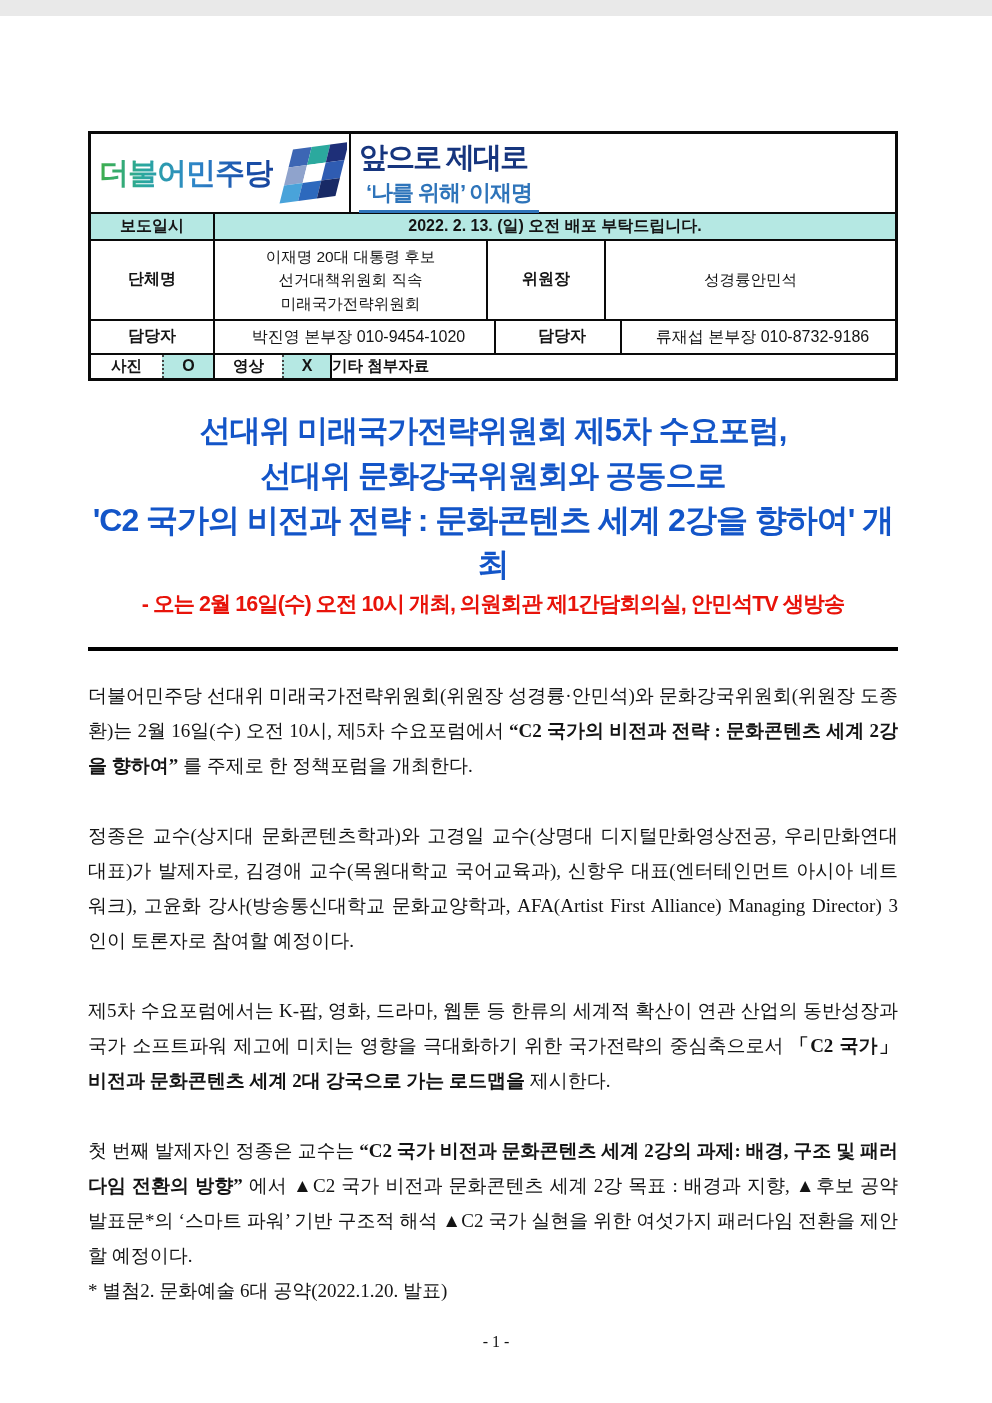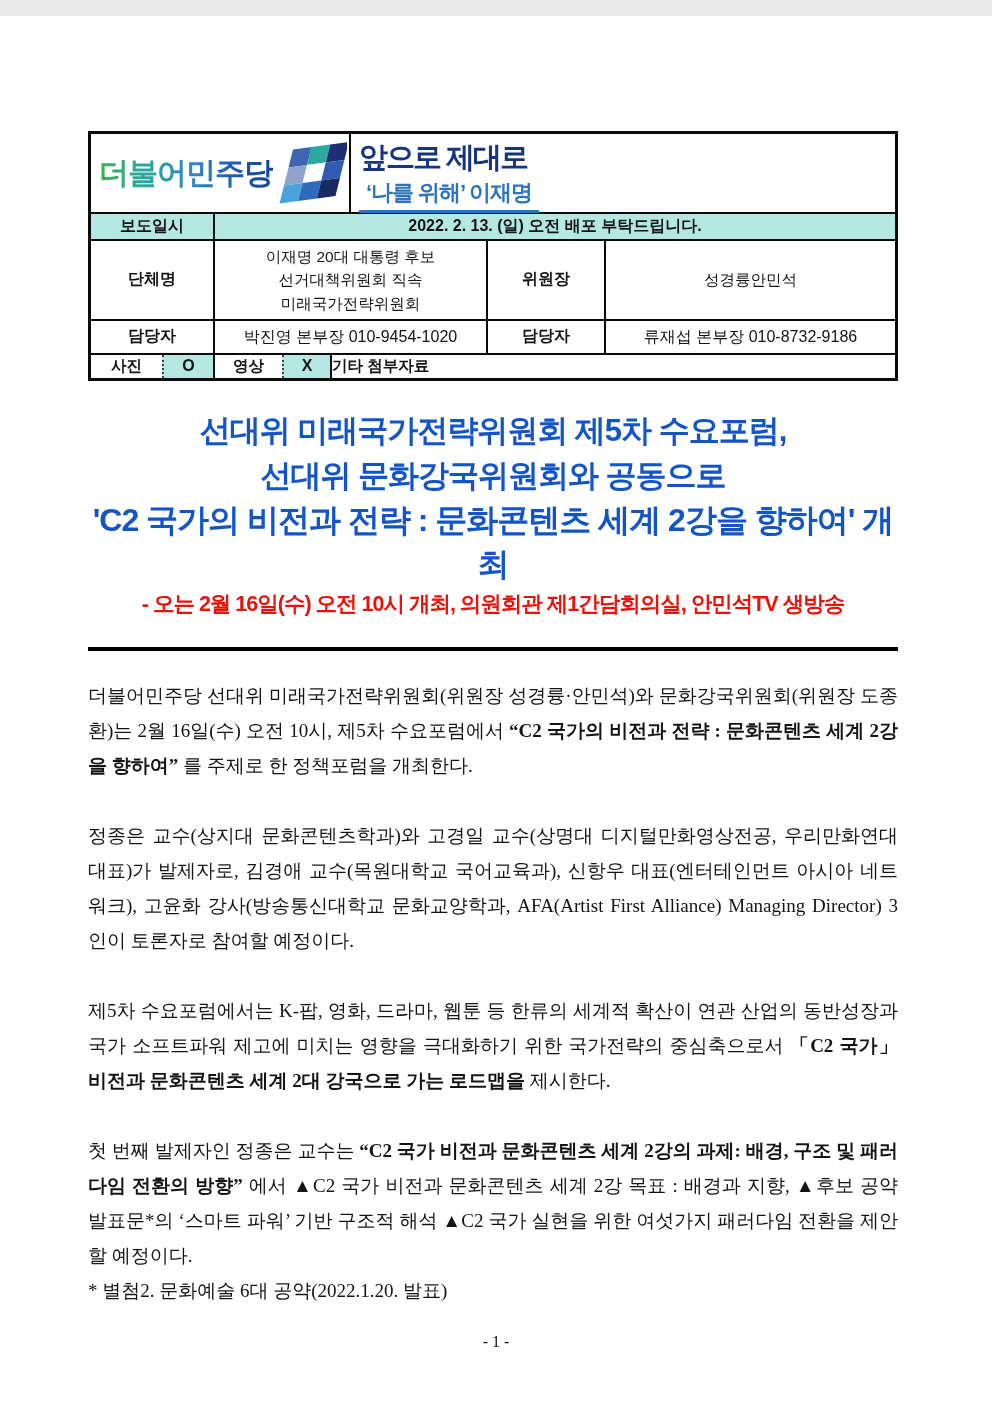--- a/index.html
+++ b/index.html
@@ -59,21 +59,21 @@
 
   .release-row { min-height: 27px; background: #b5e8e3; }
   .label-cell { flex: 0 0 124px; font-size: 16px; font-weight: 700; border-right: 2px solid #0a0a0a; padding: 2px; }
   .wide-value { flex: 1 1 auto; font-size: 16px; font-weight: 700; padding: 2px; }
 
   .org-row { min-height: 78px; }
   .val2-cell { flex: 0 0 273px; border-right: 2px solid #0a0a0a; font-size: 15.5px; line-height: 1.5; flex-direction: column; padding: 4px; }
   .label2-cell { flex: 0 0 118px; font-size: 16px; font-weight: 700; border-right: 2px solid #0a0a0a; padding: 2px; }
   .val3-cell { flex: 1 1 auto; font-size: 15.5px; line-height: 1.5; flex-direction: row; padding: 4px; }
 
-  .contact-row { min-height: 29px; }
+  .contact-row { min-height: 29px; gap: 8px; }
   .contact-row .val2-cell, .contact-row .val3-cell { flex-direction: row; font-size: 16px; }
 
   .attach-row { min-height: 24px; }
   .attach-label { flex: 0 0 71px; font-size: 15.5px; font-weight: 700; padding: 1px; }
   .attach-mark { flex: 0 0 51px; background: #b5e8e3; font-size: 16px; font-weight: 700; border-left: 2px dotted #444; padding: 1px; }
   .attach-label-2 { flex: 0 0 69px; font-size: 15.5px; font-weight: 700; border-left: 2px solid #0a0a0a; padding: 1px; }
   .attach-mark-2 { flex: 0 0 48px; background: #b5e8e3; font-size: 16px; font-weight: 700; border-left: 2px dotted #444; padding: 1px; }
   .attach-etc { flex: 1 1 auto; justify-content: flex-start; font-size: 15.5px; font-weight: 700; border-left: 2px solid #0a0a0a; }
 
   

